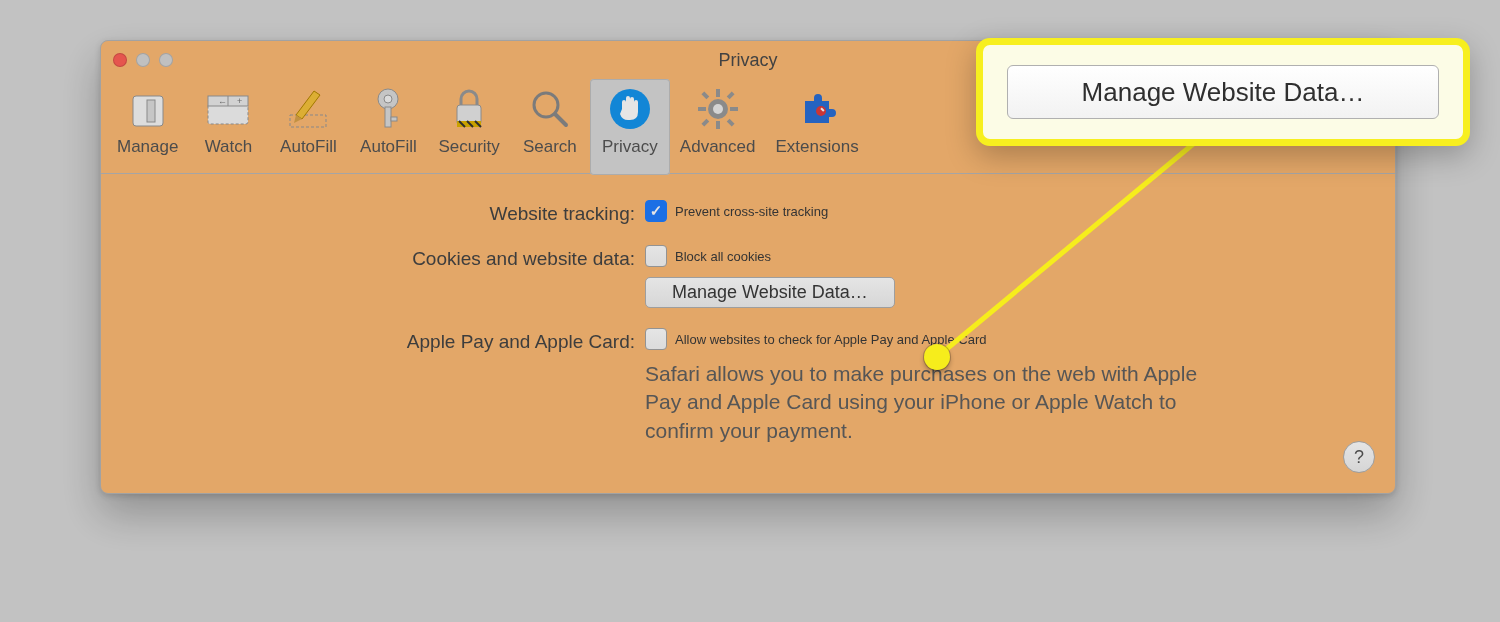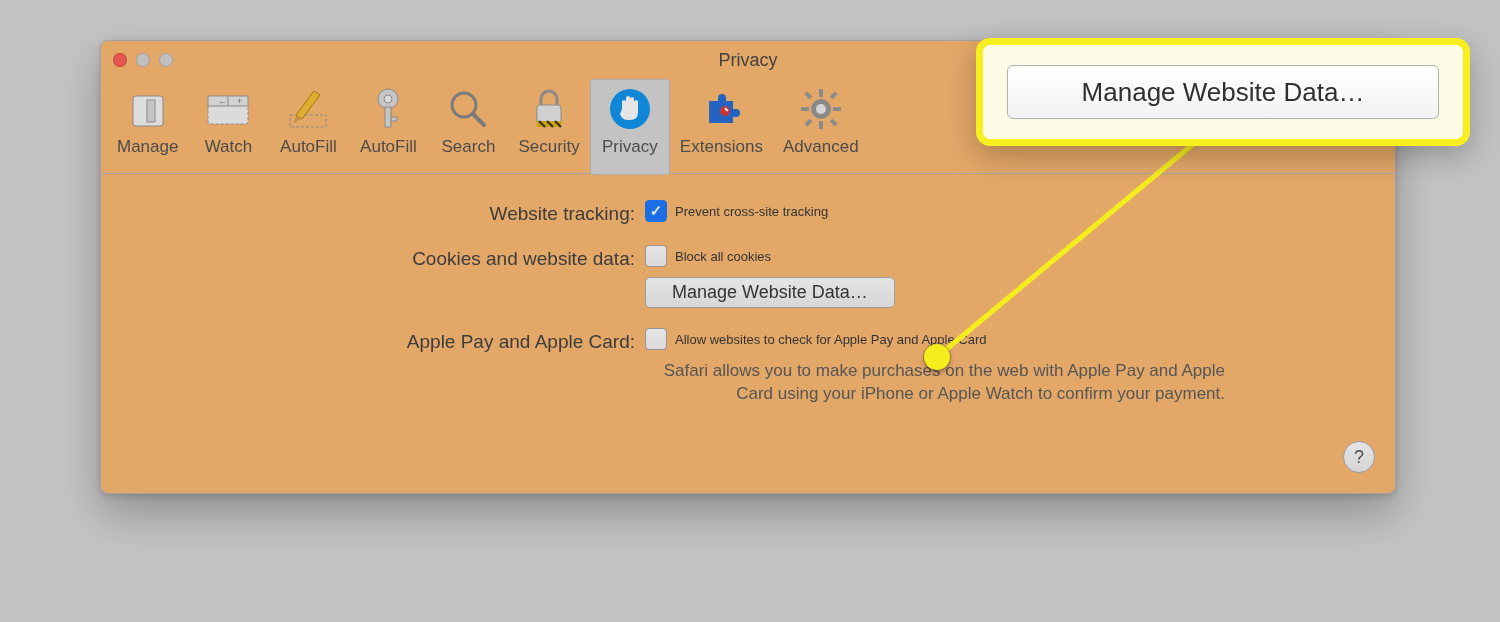--- a/index.html
+++ b/index.html
@@ -135,25 +135,24 @@
     display: inline-block;
     padding: 4px 26px;
     font-size: 18px;
     color: #3a3a3a;
     background: linear-gradient(#ffffff,#efefef);
     border: 1px solid #b0b0b0;
     border-radius: 5px;
     box-shadow: 0 1px 0 rgba(255,255,255,0.6) inset;
   }
   .desc {
-    font-size: 17px;
+    font-size: 21px;
     color: #606060;
     max-width: 580px;
     line-height: 1.35;
-    text-align: right;
   }
   .helpbtn {
     position: absolute;
     right: 20px;
     bottom: 20px;
     width: 30px; height: 30px;
     border-radius: 50%;
     border: 1px solid #b0b0b0;
     background: linear-gradient(#ffffff,#eeeeee);
     font-size: 18px;
@@ -261,63 +260,52 @@
           <circle cx="22" cy="14" r="4" fill="#f4f4f4" stroke="#9a9a9a"></circle>
           <rect x="19" y="22" width="6" height="20" fill="#dcdcdc" stroke="#9a9a9a"></rect>
           <rect x="25" y="32" width="6" height="4" fill="#dcdcdc" stroke="#9a9a9a"></rect>
         </svg>
       </div>
       <div class="lbl">AutoFill</div>
     </div>
 
     <div class="tool">
       <div class="iconwrap">
-        <svg width="44" height="44" viewBox="0 0 44 44">
-          <circle cx="18" cy="18" r="12" fill="none" stroke="#8a8a8a" stroke-width="3"></circle>
-          <line x1="27" y1="27" x2="38" y2="38" stroke="#8a8a8a" stroke-width="4" stroke-linecap="round"></line>
-        </svg>
-      </div>
-      <div class="lbl">Search</div>
-    </div>
-
-    <div class="tool">
-      <div class="iconwrap">
         <svg width="44" height="48" viewBox="0 0 44 48">
           <rect x="10" y="20" width="24" height="20" rx="3" fill="#e8e8e8" stroke="#9a9a9a"></rect>
           <path d="M14 20 v-6 a8 8 0 0 1 16 0 v6" fill="none" stroke="#9a9a9a" stroke-width="3"></path>
           <rect x="10" y="36" width="24" height="6" fill="#e0b400"></rect>
           <line x1="12" y1="36" x2="18" y2="42" stroke="#333" stroke-width="2"></line>
           <line x1="20" y1="36" x2="26" y2="42" stroke="#333" stroke-width="2"></line>
           <line x1="28" y1="36" x2="34" y2="42" stroke="#333" stroke-width="2"></line>
         </svg>
       </div>
       <div class="lbl">Security</div>
     </div>
 
+    <div class="tool">
+      <div class="iconwrap">
+        <svg width="44" height="44" viewBox="0 0 44 44">
+          <circle cx="18" cy="18" r="12" fill="none" stroke="#8a8a8a" stroke-width="3"></circle>
+          <line x1="27" y1="27" x2="38" y2="38" stroke="#8a8a8a" stroke-width="4" stroke-linecap="round"></line>
+        </svg>
+      </div>
+      <div class="lbl">Search</div>
+    </div>
+
     <div class="tool selected">
       <div class="iconwrap">
         <svg width="44" height="44" viewBox="0 0 44 44">
           <circle cx="22" cy="22" r="20" fill="#1596ef"></circle>
           <path d="M14 22 v-7 q0-2 2-2 t2 2 v5  v-9 q0-2 2-2 t2 2 v9  v-8 q0-2 2-2 t2 2 v8  v-5 q0-2 2-2 t2 2 v10 q0 8-8 8 h-2 q-6 0-8-6 z" fill="#fff"></path>
         </svg>
       </div>
       <div class="lbl">Privacy</div>
     </div>
 
-
-    <div class="tool">
-      <div class="iconwrap">
-        <svg width="44" height="44" viewBox="0 0 44 44">
-          <path d="M10 14 h9 v-3 a4 4 0 1 1 8 0 v3 h7 v8 h3 a4 4 0 1 1 0 8 h-3 v6 h-24 z" fill="#2a6fd6"></path>
-          <circle cx="26" cy="24" r="5" fill="#e23b3b"></circle>
-          <rect x="24" y="21" width="4" height="2" fill="#fff" transform="rotate(45 26 24)"></rect>
-        </svg>
-      </div>
-      <div class="lbl">Extensions</div>
-    </div>
 
     <div class="tool">
       <div class="iconwrap">
         <svg width="44" height="44" viewBox="0 0 44 44">
           <g fill="#9a9a9a">
             <circle cx="22" cy="22" r="10"></circle>
             <rect x="20" y="2" width="4" height="8"></rect>
               <rect x="20" y="34" width="4" height="8"></rect>
             <rect x="2" y="20" width="8" height="4"></rect>
               <rect x="34" y="20" width="8" height="4"></rect>
@@ -325,20 +313,31 @@
             <rect x="31" y="6" width="7" height="4" transform="rotate(-45 35 8)"></rect>
             <rect x="6" y="34" width="7" height="4" transform="rotate(-45 9 36)"></rect>
             <rect x="31" y="34" width="7" height="4" transform="rotate(45 35 36)"></rect>
           </g>
           <circle cx="22" cy="22" r="5" fill="#ececec"></circle>
         </svg>
       </div>
       <div class="lbl">Advanced</div>
     </div>
 
+    <div class="tool">
+      <div class="iconwrap">
+        <svg width="44" height="44" viewBox="0 0 44 44">
+          <path d="M10 14 h9 v-3 a4 4 0 1 1 8 0 v3 h7 v8 h3 a4 4 0 1 1 0 8 h-3 v6 h-24 z" fill="#2a6fd6"></path>
+          <circle cx="26" cy="24" r="5" fill="#e23b3b"></circle>
+          <rect x="24" y="21" width="4" height="2" fill="#fff" transform="rotate(45 26 24)"></rect>
+        </svg>
+      </div>
+      <div class="lbl">Extensions</div>
+    </div>
+
   </div>
 
   <div class="content">
 
     <div class="row">
       <div class="left">Website tracking:</div>
       <div class="right">
         <div class="checkline">
           <span class="checkbox checked"></span>
           <span class="opttext">Prevent cross-site tracking</span>

